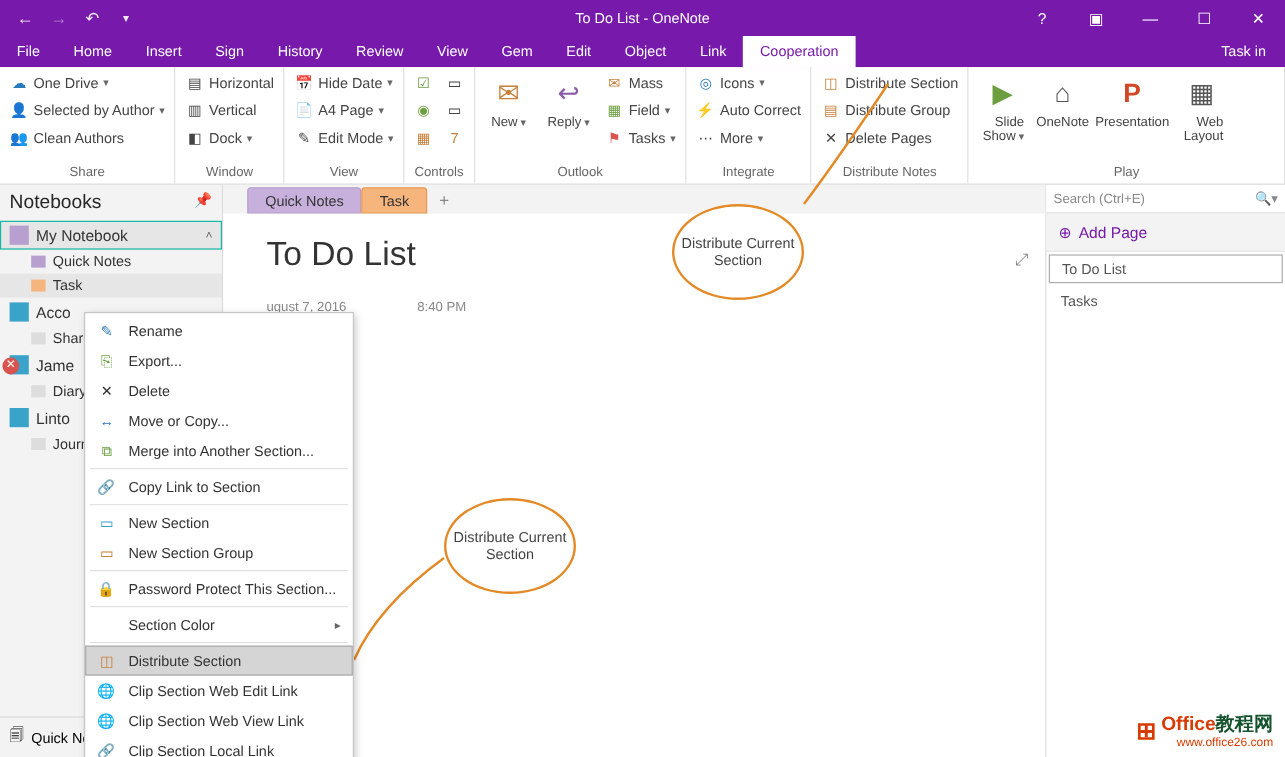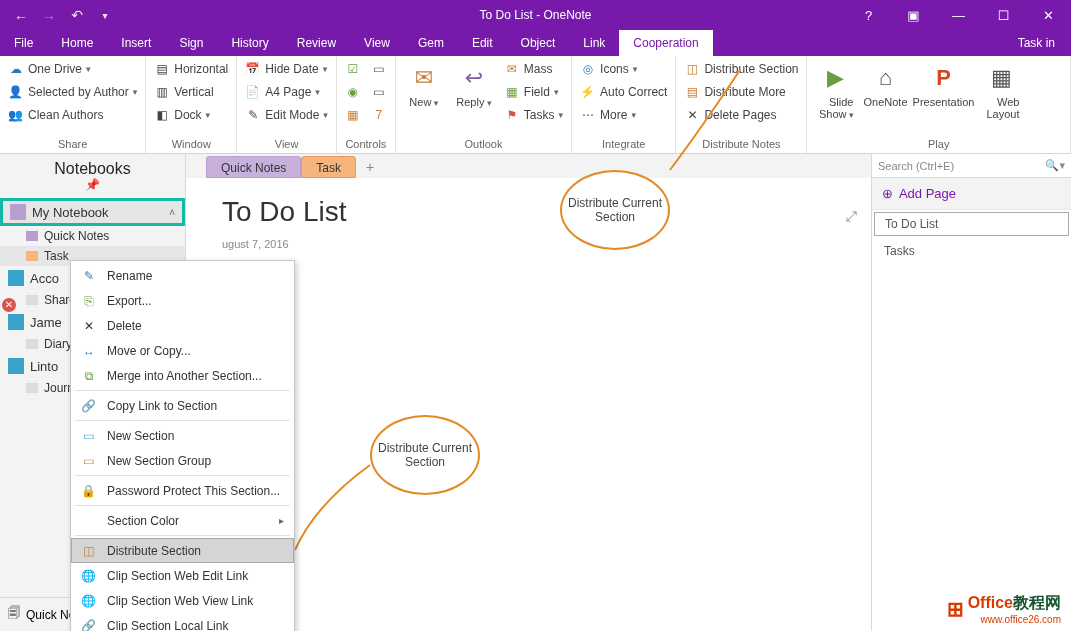--- a/index.html
+++ b/index.html
@@ -25,39 +25,39 @@
 .col { display: flex; flex-direction: column; gap: 1px; }
 .item { display: flex; align-items: center; gap: 4px; padding: 1px 4px; font-size: 12px; color: #444; white-space: nowrap; height: 22px; }
 .item .ic { width: 16px; height: 16px; display: inline-flex; align-items: center; justify-content: center; font-size: 12px; }
 .big-btn { display: flex; flex-direction: column; align-items: center; justify-content: flex-start; padding: 4px 6px 0; gap: 2px; width: 48px; }
 .big-btn .big-ic { width: 32px; height: 32px; display: flex; align-items: center; justify-content: center; font-size: 22px; }
 .big-btn .lbl { font-size: 11px; color: #444; text-align: right; line-height: 12px; }
 .caret::after { content: " ▾"; font-size: 9px; color: #666; }
 
 .workspace { display: flex; height: calc(631px - 30px - 26px - 98px); }
 .nb-pane { width: 186px; background: #f3f3f3; border-right: 1px solid #d9d9d9; display: flex; flex-direction: column; }
-.nb-header { display: flex; align-items: center; justify-content: space-between; padding: 6px 8px; font-size: 16px; color: #262626; flex-direction: column; }
+.nb-header { display: flex; justify-content: space-between; padding: 6px 8px; font-size: 16px; color: #262626; }
 .nb-header .pin { font-size: 12px; color: #666; }
 .nb-item { display: flex; align-items: center; gap: 6px; padding: 4px 8px; font-size: 13px; color: #333; }
-.nb-item.sel { background: #e6e6e6; border: 3px solid #14b8a6; padding: 3px 7px; }
+.nb-item.sel { background: #e6e6e6; border: 1px solid #14b8a6; padding: 3px 7px; }
 .nb-item .swatch { width: 16px; height: 16px; }
 .nb-sub { padding-left: 26px; font-size: 12px; color: #333; height: 20px; display: flex; align-items: center; gap: 6px; }
 .nb-sub .tab-ic { width: 12px; height: 10px; }
 .nb-pane .spacer { flex: 1; }
 .nb-footer { padding: 6px 8px; border-top: 1px solid #d9d9d9; display: flex; align-items: center; gap: 6px; }
 
 .main { flex: 1; display: flex; flex-direction: column; background: #fff; position: relative; }
 .sec-tabs { height: 24px; background: #f3f3f3; display: flex; align-items: flex-end; padding-left: 20px; gap: 0; }
 .sec-tab { height: 22px; padding: 0 14px; line-height: 22px; font-size: 12px; border-top-left-radius: 3px; border-top-right-radius: 3px; border: 1px solid #ccc; background: #eee; color: #555; }
 .sec-tab.qn { background: #c7b1dc; border-color: #b89fcf; color: #333; }
 .sec-tab.active { background: #f5b57d; border-color: #e89a52; color: #333; }
 .sec-tab.add { background: transparent; border: none; font-size: 14px; color: #888; padding: 0 10px; }
 .page-area { flex: 1; padding: 18px 36px; position: relative; color: #333; }
 .page-title { font-size: 28px; font-weight: 300; color: #333; font-family: "Segoe UI Light", sans-serif; }
-.page-meta { font-size: 11px; color: #888; margin-top: 10px; display: flex; gap: 59px; flex-direction: column; }
+.page-meta { font-size: 11px; color: #888; margin-top: 22px; display: flex; gap: 59px; }
 .fullscreen-ic { position: absolute; top: 30px; right: 14px; color: #888; font-size: 14px; }
 
 .right-pane { width: 200px; border-left: 1px solid #d9d9d9; display: flex; flex-direction: column; }
 .search-box { margin: 0; border-bottom: 1px solid #d9d9d9; height: 24px; display: flex; align-items: center; padding: 0 6px; color: #888; font-size: 11px; background:#fff; justify-content: space-between;}
 .add-page { background: #f3f3f3; color: #7719AA; padding: 8px 10px; font-size: 13px; display: flex; align-items: center; gap: 6px; border-bottom: 1px solid #e6e6e6; }
 .page-list { flex: 1; }
 .page-item { padding: 6px 12px; font-size: 12px; color: #555; }
 .page-item.sel { background: #fff; border: 1px solid #ababab; margin:2px; padding:4px 10px;}
 
 .context-menu { position: absolute; left: 70px; top: 260px; width: 225px; background: #fff; border: 1px solid #c6c6c6; box-shadow: 2px 2px 6px rgba(0,0,0,0.2); z-index: 50; padding: 2px 0; }
@@ -248,21 +248,21 @@
   </div>
   <div class="group">
     <div class="group-body">
         <div class="col">
       <div class="item">
             <span class="ic" style="color:#c77f3a">◫</span>
             <span>Distribute Section</span>
           </div>
       <div class="item">
             <span class="ic" style="color:#c77f3a">▤</span>
-            <span>Distribute More</span>
+            <span>Distribute Group</span>
           </div>
       <div class="item">
             <span class="ic">✕</span>
             <span>Delete Pages</span>
           </div>
     </div>
       </div>
     <div class="group-label">Distribute Notes</div>
   </div>
   <div class="group" style="flex:1">

